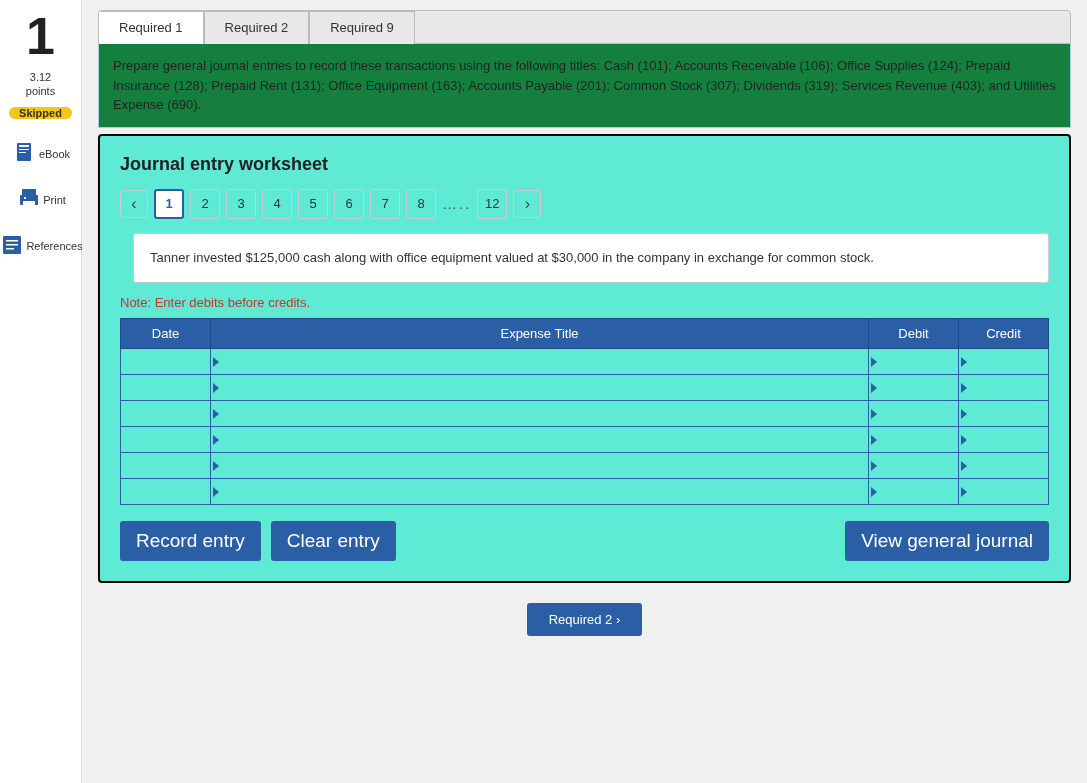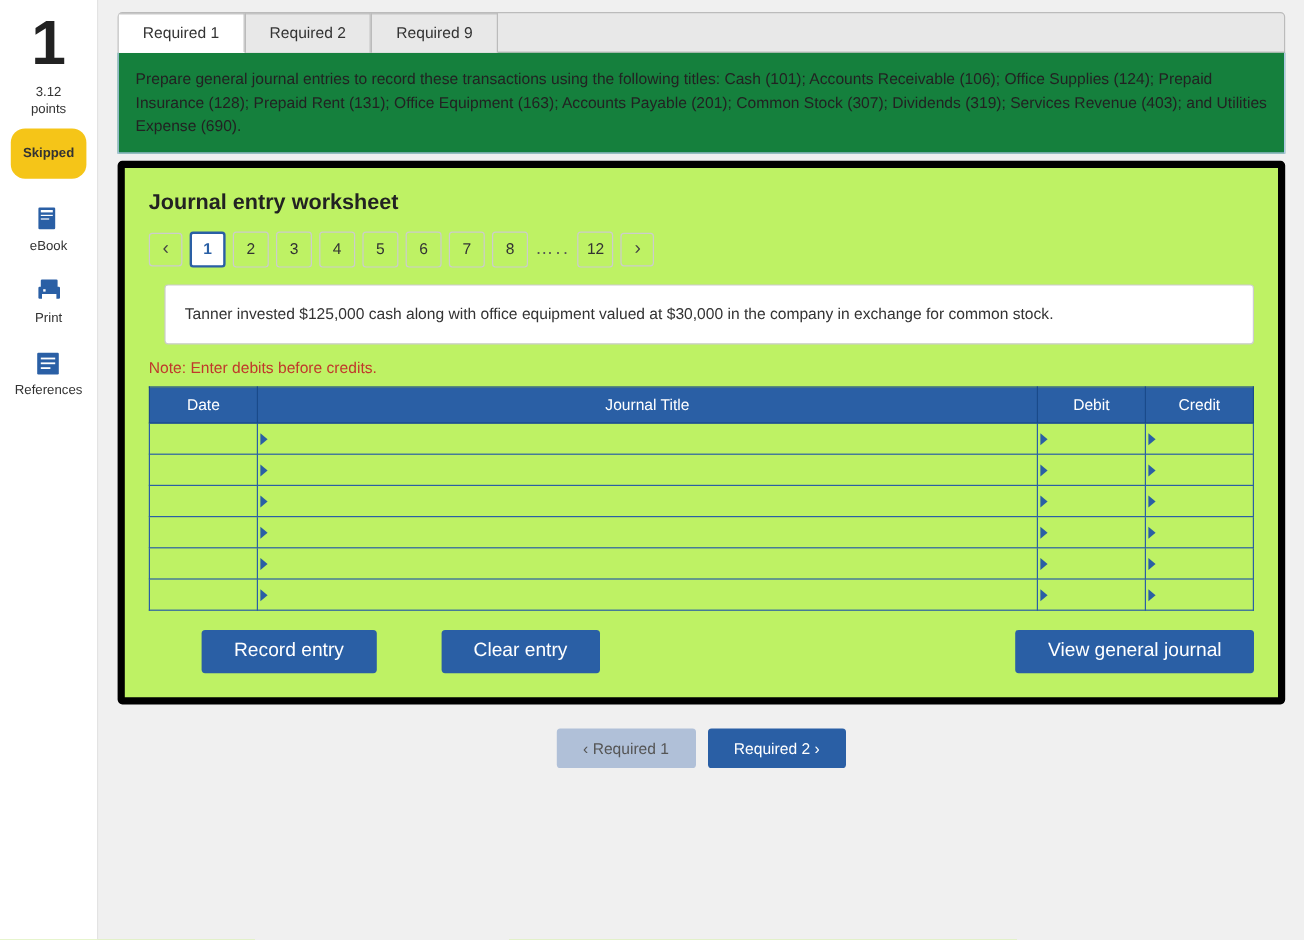--- a/index.html
+++ b/index.html
@@ -33,28 +33,28 @@
       font-size: 11px;
       color: #333;
       text-align: center;
       line-height: 1.3;
       margin-bottom: 8px;
     }
     .sidebar-skipped {
       background: #f5c518;
       color: #333;
       border-radius: 12px;
-      padding: 15px 10px;
+      padding: 0 10px;
       font-size: 11px;
       font-weight: bold;
       margin-bottom: 20px;
     }
     .sidebar-icon-item {
       display: flex;
-      flex-direction: column;
+      flex-direction: row;
       align-items: center;
       margin-bottom: 18px;
       cursor: pointer;
     }
     .sidebar-icon-item .icon-shape {
       width: 28px;
       height: 28px;
       display: flex;
       align-items: center;
       justify-content: center;
@@ -121,22 +121,22 @@
       padding: 7px 14px;
       border-radius: 3px;
       cursor: pointer;
       font-size: 13px;
       margin-top: 10px;
       margin-bottom: 10px;
     }
 
     
     .worksheet-card {
-      background: #bef264;
-      border: 6px solid #000000;
+      background: #5eead4;
+      border: 2px solid #000000;
       border-radius: 4px;
       padding: 18px 20px 20px 20px;
       margin-top: 6px;
     }
     .worksheet-title {
       font-size: 18px;
       font-weight: bold;
       color: #222;
       margin-bottom: 14px;
     }
@@ -265,25 +265,24 @@
     
     .buttons-row {
       display: flex;
       gap: 10px;
       align-items: center;
     }
     .btn-primary {
       background: #2a5fa5;
       color: #fff;
       border: none;
-      padding: 9px 27px;
+      padding: 9px 16px;
       border-radius: 3px;
       cursor: pointer;
-      font-size: 16px;
-      margin-left: 44px;
+      font-size: 19px;
     }
     .btn-spacer { flex: 1; }
 
     
     .bottom-nav {
       display: flex;
       justify-content: center;
       gap: 10px;
       margin-top: 20px;
       align-items: center;
@@ -388,21 +387,21 @@
     </div>
 
     <div class="transaction-desc">Tanner invested $125,000 cash along with office equipment valued at $30,000 in the company in exchange for common stock.</div>
 
     <div class="note-text">Note: Enter debits before credits.</div>
 
     <table class="journal-table">
       <thead>
         <tr>
           <th class="date-col">Date</th>
-          <th class="account-col">Journal Title</th>
+          <th class="account-col">Expense Title</th>
           <th class="debit-col">Debit</th>
           <th class="credit-col">Credit</th>
         </tr>
       </thead>
       <tbody>
         <tr>
           <td class="date-cell"></td>
           <td class="cell-with-indicator">
             <div class="cell-indicator"></div>
             <input type="text" style="">
@@ -497,23 +496,19 @@
     <div class="buttons-row">
       <button class="btn-primary">Record entry</button>
       <button class="btn-primary">Clear entry</button>
       <div class="btn-spacer"></div>
       <button class="btn-primary">View general journal</button>
     </div>
   </div>
 
   
   <div class="bottom-nav">
-    <button class="bottom-nav-btn prev">
-      <span>‹</span>
-      <span>Required 1</span>
-    </button>
     <button class="bottom-nav-btn next">
       <span>Required 2</span>
       <span>›</span>
     </button>
   </div>
 
 </div>
 
 </body></html>

